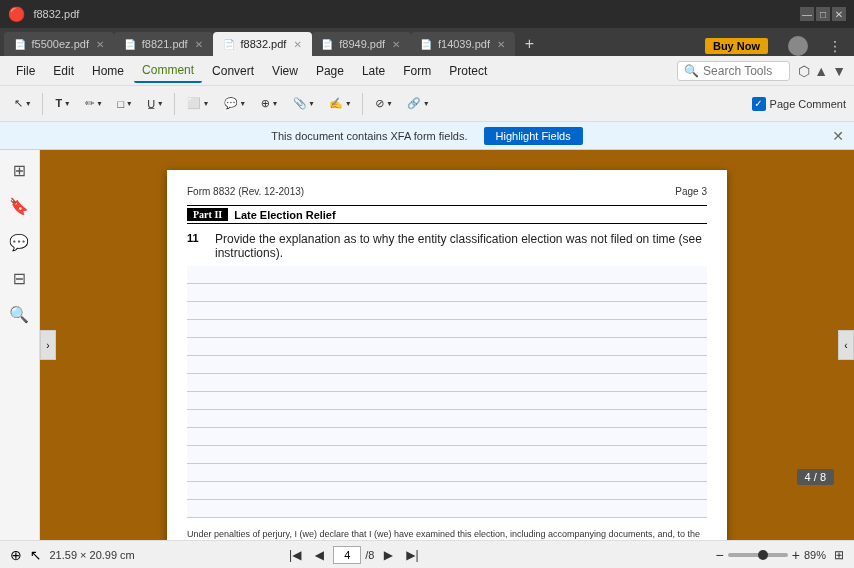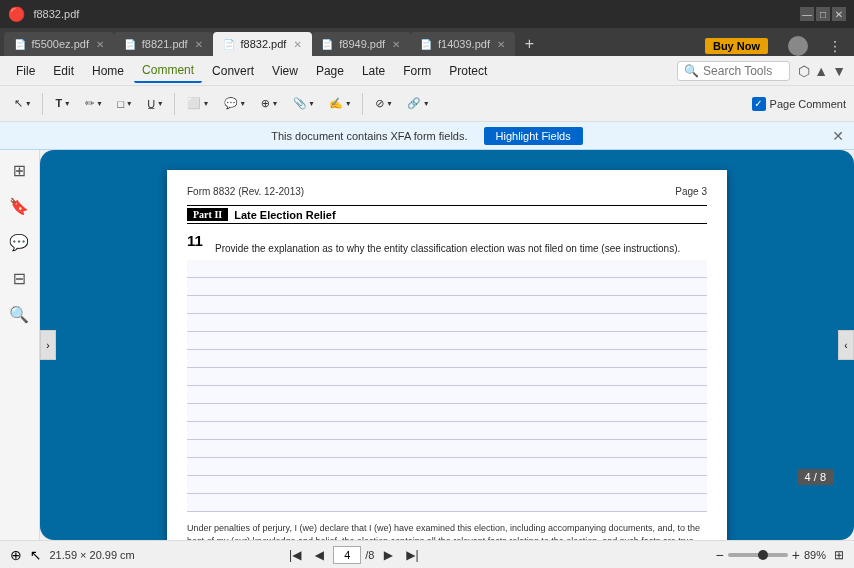--- a/index.html
+++ b/index.html
@@ -176,28 +176,27 @@
       display: flex; align-items: center; justify-content: center;
       color: #555;
       cursor: pointer;
       font-size: 16px;
       border-radius: 3px;
     }
 
     
     .pdf-area {
       flex: 1;
-      background: #0369a1;
+      background: #a16207;
       display: flex;
       flex-direction: column;
       align-items: center;
       overflow: auto;
       position: relative;
       padding: 20px;
-      border-radius: 14px;
     }
 
     
     .left-arrow {
       position: absolute;
       left: 40px;
       top: 50%;
       transform: translateY(-50%);
       width: 16px; height: 30px;
       background: #e0e0e0;
@@ -243,22 +242,22 @@
       padding: 1px 6px;
       font-size: 10px;
       font-weight: bold;
       margin-right: 6px;
       font-family: Liberation Serif, serif;
     }
     .part-title { font-weight: bold; font-size: 11px; }
     .part-header { display: flex; align-items: center; margin-bottom: 8px; border-top: 1px solid #000; border-bottom: 1px solid #000; padding: 2px 0; }
 
     .question-row { display: flex; gap: 8px; margin-bottom: 6px; }
-    .question-num { font-size: 15px; font-weight: bold; min-width: 20px; }
-    .question-text { font-size: 10px; color: #222; flex: 1; margin-top: 11px; }
+    .question-num { font-size: 11px; font-weight: bold; min-width: 20px; }
+    .question-text { font-size: 12px; color: #222; flex: 1; }
 
     .text-lines {
       margin-top: 4px;
     }
     .text-line {
       height: 18px;
       border-bottom: 1px solid #c8c8e0;
       background: #f8f8ff;
     }
 

